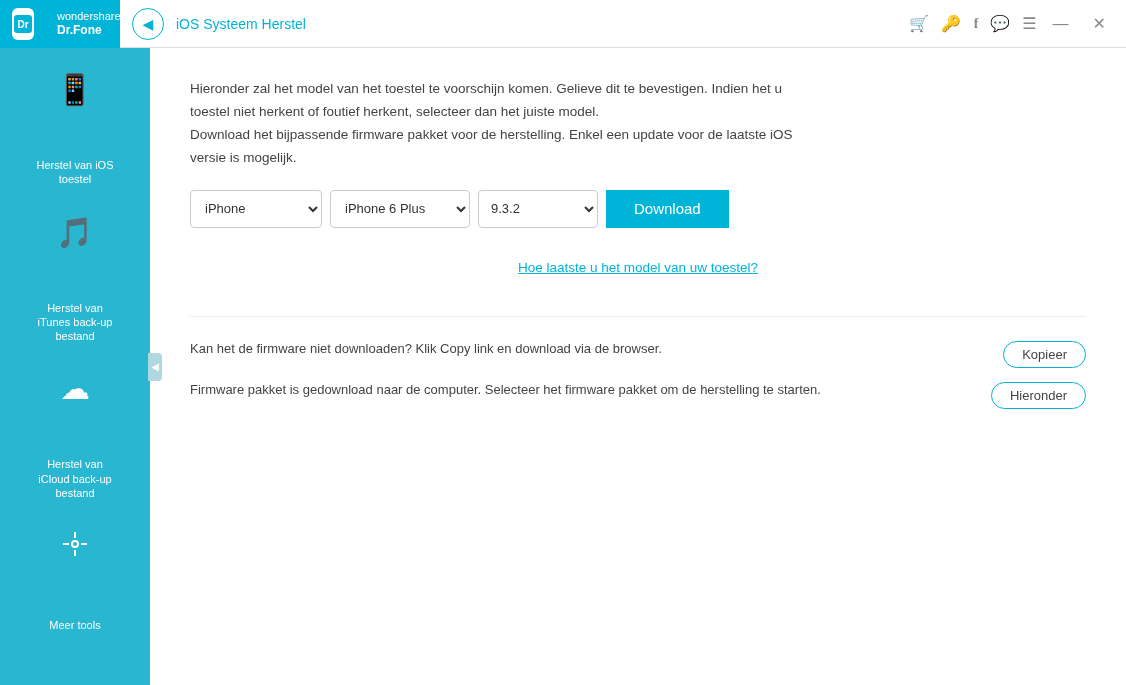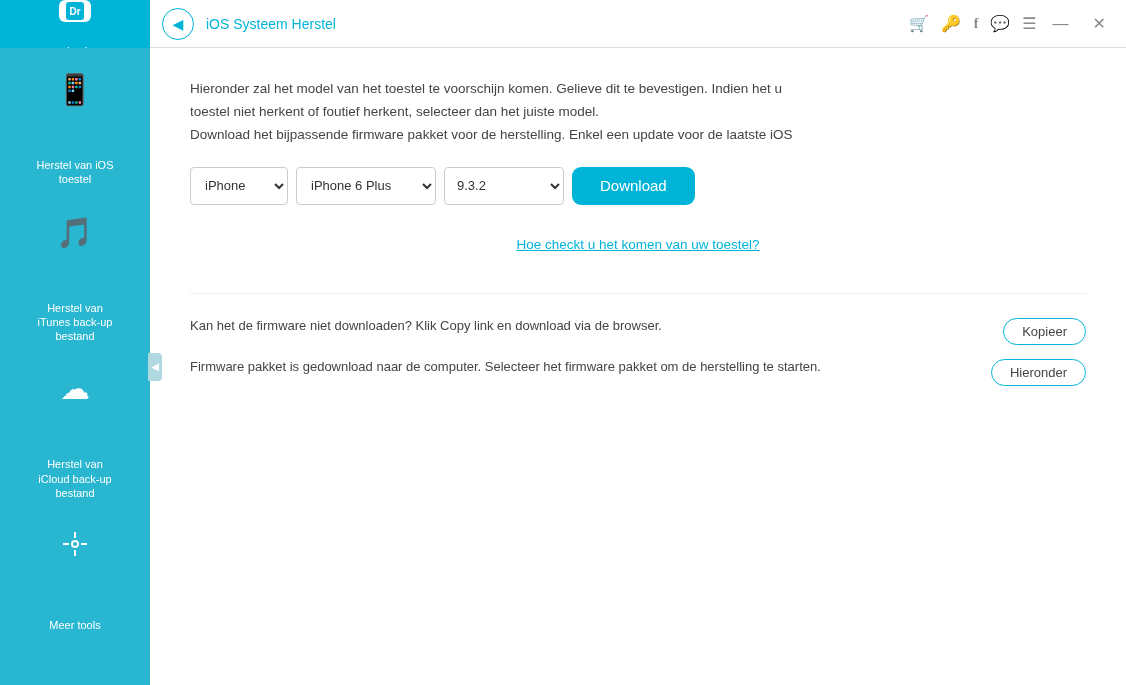--- a/index.html
+++ b/index.html
@@ -6,22 +6,22 @@
     body { font-family: 'Segoe UI', Arial, sans-serif; width: 1126px; height: 685px; overflow: hidden; background: #f0f0f0; }
 
     
     .title-bar {
       display: flex; align-items: center; height: 48px;
       background: #fff; border-bottom: 1px solid #ddd;
       padding: 0 12px;
     }
     .title-bar-logo {
       display: flex; align-items: center; gap: 23px;
-      background: #00b4d8; width: 150px; height: 48px;
-      margin-left: -12px; padding: 0 12px; flex-direction: column;
+      background: #00b4d8; width: 120px; height: 48px;
+      margin-left: -12px; padding: 0 12px;
     }
     .logo-icon {
       width: 32px; height: 32px; background: #fff; border-radius: 6px;
       display: flex; align-items: center; justify-content: center;
       color: #00b4d8; font-weight: bold; font-size: 10px;
     }
     .logo-text { color: #fff; font-size: 12px; font-weight: bold; line-height: 1.2; }
     .logo-text span { display: block; font-weight: 400; font-size: 11px; }
     .back-btn {
       width: 32px; height: 32px; border-radius: 50%; border: 1.5px solid #00b4d8;
@@ -60,27 +60,27 @@
     .main { flex: 1; background: #fff; padding: 30px 40px; overflow-y: auto; }
     .description-box { margin-bottom: 20px; color: #444; font-size: 13.5px; line-height: 1.7; }
 
     
     .selectors-row { display: flex; align-items: center; gap: 8px; margin-bottom: 30px; }
     .sel-dropdown {
       height: 38px; border: 1px solid #ccc; border-radius: 4px;
       padding: 0 10px; font-size: 13px; color: #333;
       background: #fff; cursor: pointer; appearance: auto;
     }
-    .sel-device { width: 98px; }
+    .sel-device { width: 132px; }
     .sel-model { width: 140px; }
     .sel-variant { width: 210px; }
     .sel-version { width: 120px; padding-left: 8px; }
     .btn-download {
       height: 38px; padding: 0 28px; background: #00b4d8; color: #fff;
-      border: none; border-radius: 9px; font-size: 15px; font-weight: 500;
+      border: none; border-radius: 0; font-size: 15px; font-weight: 500;
       cursor: pointer; white-space: nowrap;
     }
 
     
     .check-link { text-align: center; margin: 20px 0 40px; }
     .check-link a { color: #00b4d8; text-decoration: underline; font-size: 13.5px; cursor: pointer; }
 
     
     .bottom-section { border-top: 1px solid #eee; padding-top: 24px; }
     .bottom-row { display: flex; margin-bottom: 14px; font-size: 13px; color: #444; }
@@ -150,20 +150,21 @@
       <span class="si-label">Meer tools</span>
     </div>
     <div class="sidebar-collapse">◀</div>
   </div>
 
   <div class="main">
     <div class="description-box">
       <p>Hieronder zal het model van het toestel te voorschijn komen. Gelieve dit te bevestigen. Indien het u</p>
       <p>toestel niet herkent of foutief herkent, selecteer dan het juiste model.</p>
       <p>Download het bijpassende firmware pakket voor de herstelling. Enkel een update voor de laatste iOS</p>
+      <p>versie is mogelijk.</p>
     </div>
 
     <div class="selectors-row">
       <select class="sel-dropdown sel-device">
         <option>iPhone</option>
         <option>iPad</option>
         <option>iPod</option>
       </select>
       <select class="sel-dropdown sel-model">
         <option>iPhone 6 Plus</option>
@@ -174,21 +175,21 @@
       <select class="sel-dropdown sel-version">
         <option>9.3.2</option>
         <option>9.3.1</option>
         <option>9.3</option>
         <option>9.2.1</option>
       </select>
       <button class="btn-download">Download</button>
     </div>
 
     <div class="check-link">
-      <a>Hoe checkt u het komen van uw toestel?</a>
+      <a>Hoe laatste u het model van uw toestel?</a>
     </div>
 
     <div class="bottom-section">
       <div class="bottom-row">
         <span class="row-text">Kan het de firmware niet downloaden? Klik Copy link en download via de browser.</span>
         <button class="btn-outline">Kopieer</button>
       </div>
       <div class="bottom-row">
         <span class="row-text">Firmware pakket is gedownload naar de computer. Selecteer het firmware pakket om de herstelling te starten.</span>
         <button class="btn-outline">Hieronder</button>

